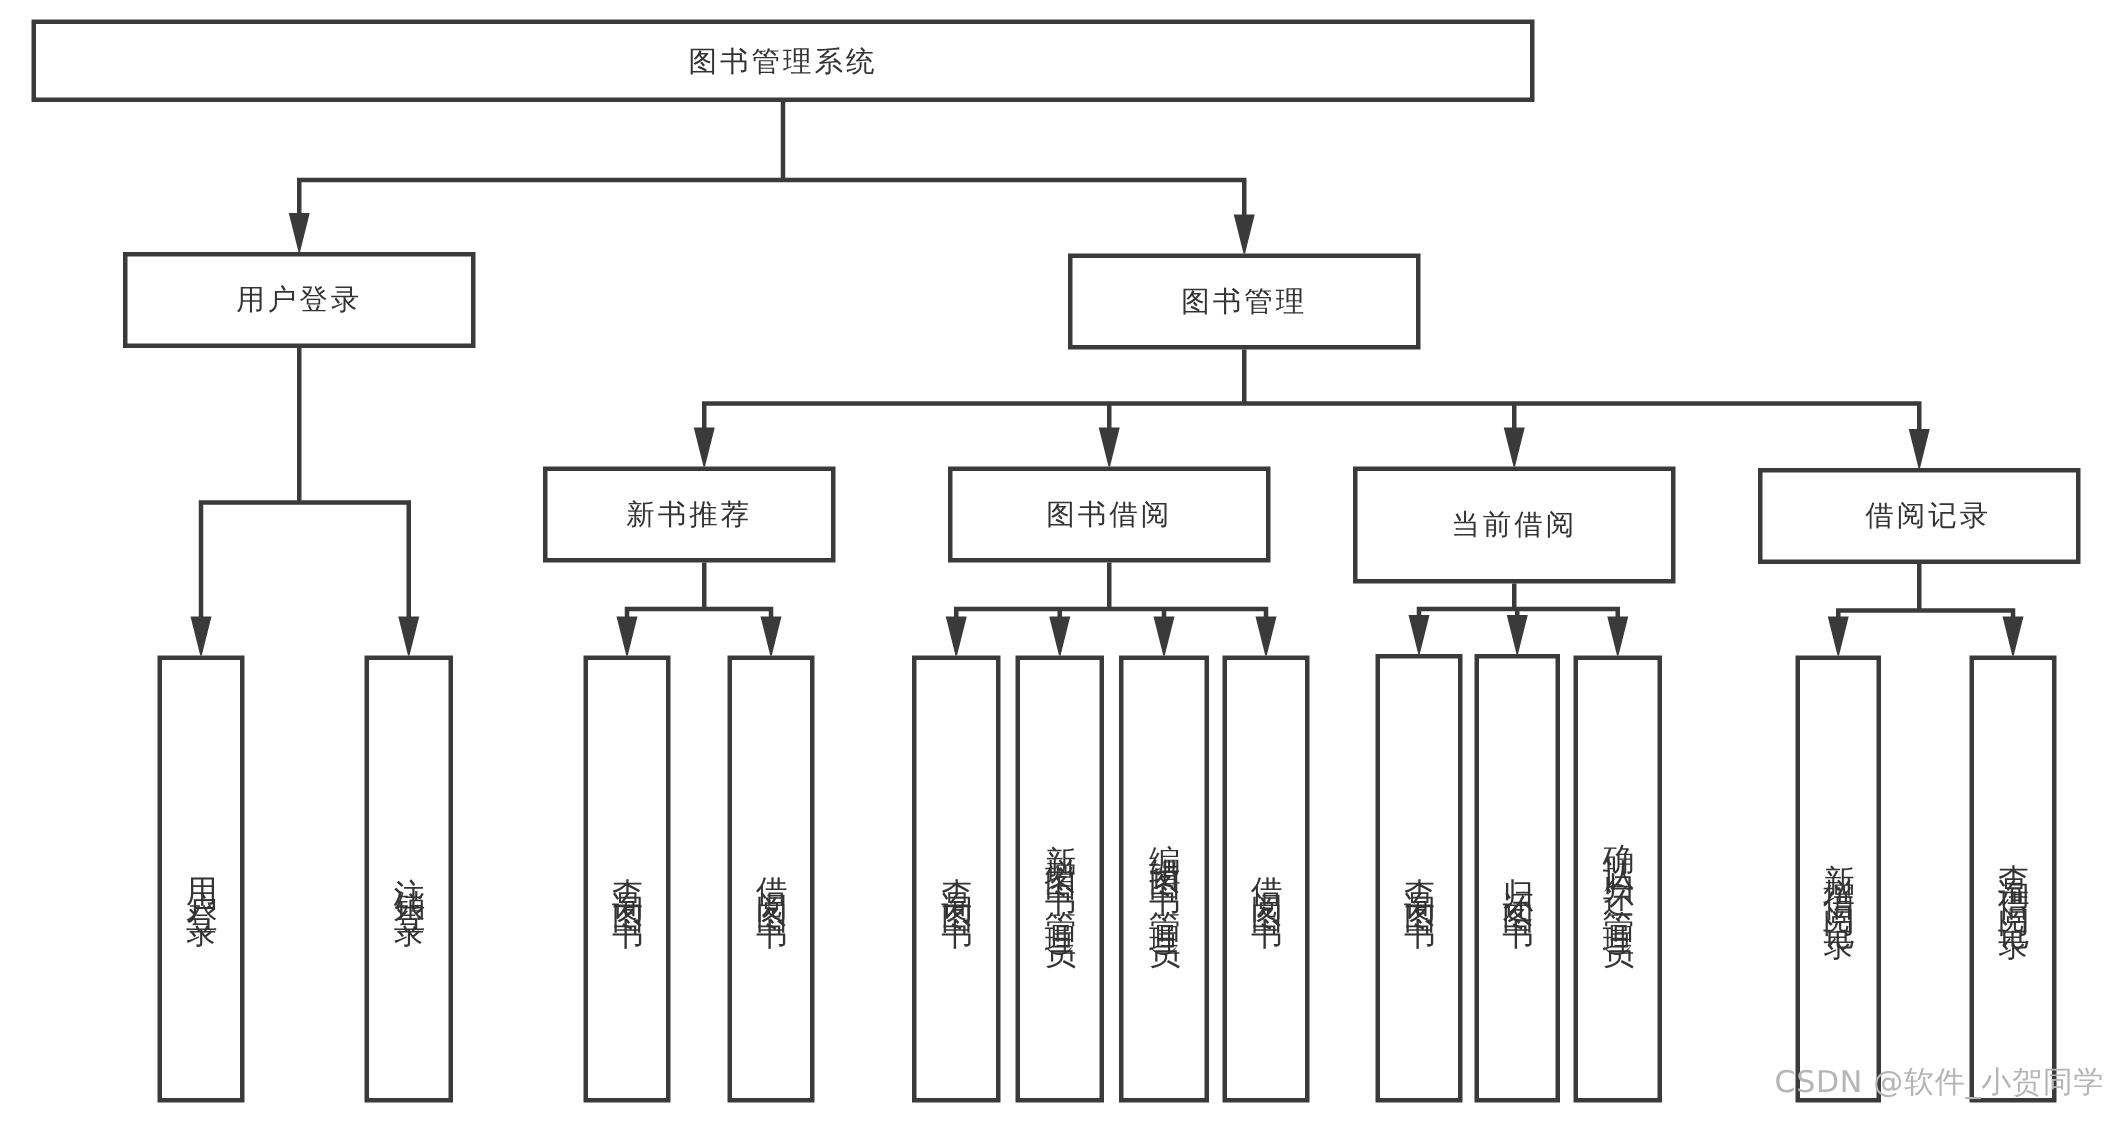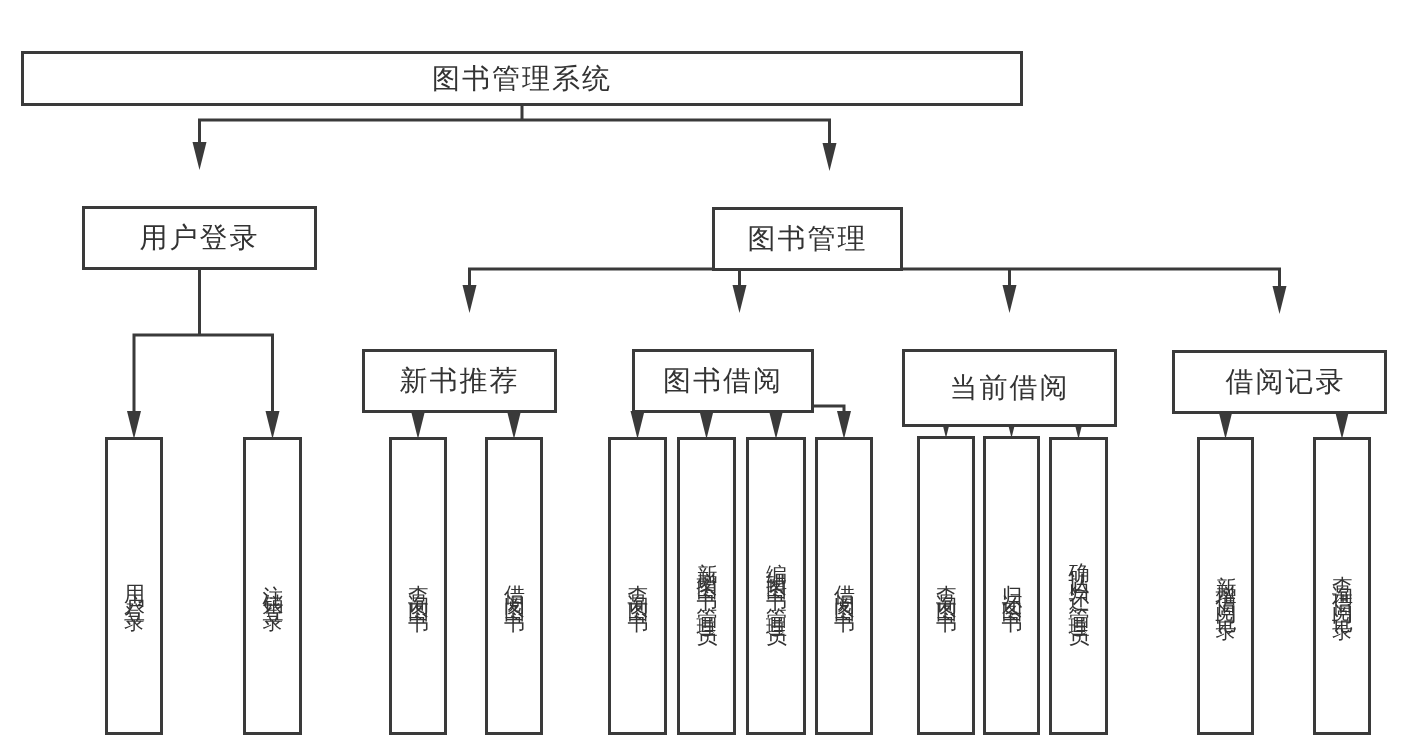--- a/index.html
+++ b/index.html
@@ -22,23 +22,22 @@
     background: #ffffff;
     border: 3px solid var(--line, #3a3a3a);
     color: var(--txt, #333);
     display: flex;
     align-items: center;
     justify-content: center;
     z-index: 2;
     white-space: nowrap;
   }
   .node.h {
-    font-size: 28px;
+    font-size: 19px;
     letter-spacing: 2px;
-    margin-top: 38px;
   }
   .node.v {
     writing-mode: vertical-rl;
     text-orientation: mixed;
     font-size: 21px;
     letter-spacing: 9px;
     line-height: 1;
     white-space: normal;
   }
   .watermark {
@@ -80,32 +79,33 @@
       <polygon points="939,410 953,410 946,438" fill="#3a3a3a"></polygon>
       <polygon points="1004.5,410 1018.5,410 1011.5,438" fill="#3a3a3a"></polygon>
       <polygon points="1071.5,411 1085.5,411 1078.5,439" fill="#3a3a3a"></polygon>
       <path d="M 1279.5 376 L 1279.5 407 M 1225.5 407 L 1342 407 M 1225.5 407 L 1225.5 417 M 1342 407 L 1342 417" fill="none" stroke="#3a3a3a" stroke-width="3" stroke-linecap="square"></path>
       <polygon points="1218.5,411 1232.5,411 1225.5,439" fill="#3a3a3a"></polygon>
       <polygon points="1335,411 1349,411 1342,439" fill="#3a3a3a"></polygon>
     </svg>
   <div id="nodes">
       <div class="node h" style="left: 21px; top: 13px; width: 1002px; height: 55px;">图书管理系统</div>
       <div class="node h" style="left: 82px; top: 168px; width: 235px; height: 64px;">用户登录</div>
-      <div class="node h" style="left: 712px; top: 169px; width: 191px; height: 64px;">图书管理</div>
+      <div class="node h" style="left: 712px; top: 169px; width: 235px; height: 64px;">图书管理</div>
       <div class="node h" style="left: 362px; top: 311px; width: 195px; height: 64px;">新书推荐</div>
-      <div class="node h" style="left: 632px; top: 311px; width: 182px; height: 64px;">图书借阅</div>
+      <div class="node h" style="left: 632px; top: 311px; width: 215px; height: 64px;">图书借阅</div>
       <div class="node h" style="left: 902px; top: 311px; width: 215px; height: 78px;">当前借阅</div>
       <div class="node h" style="left: 1172px; top: 312px; width: 215px; height: 64px; padding-left: 12px;">借阅记录</div>
       <div class="node v" style="left: 105px; top: 437px; width: 58px; height: 298px;">用户登录</div>
       <div class="node v" style="left: 243px; top: 437px; width: 59px; height: 298px;">注销登录</div>
       <div class="node v" style="left: 389px; top: 437px; width: 58px; height: 298px;">查询图书</div>
       <div class="node v" style="left: 485px; top: 437px; width: 58px; height: 298px;">借阅图书</div>
       <div class="node v" style="left: 608px; top: 437px; width: 59px; height: 298px;">查询图书</div>
       <div class="node v" style="left: 677px; top: 437px; width: 59px; height: 298px;">新增图书（管理员）</div>
       <div class="node v" style="left: 746px; top: 437px; width: 60px; height: 298px;">编辑图书（管理员）</div>
       <div class="node v" style="left: 815px; top: 437px; width: 58px; height: 298px;">借阅图书</div>
       <div class="node v" style="left: 917px; top: 436px; width: 58px; height: 299px;">查询图书</div>
       <div class="node v" style="left: 983px; top: 436px; width: 57px; height: 299px;">归还图书</div>
       <div class="node v" style="left: 1049px; top: 437px; width: 59px; height: 298px;">确认归还（管理员）</div>
       <div class="node v" style="left: 1197px; top: 437px; width: 57px; height: 298px;">新增借阅记录</div>
       <div class="node v" style="left: 1313px; top: 437px; width: 58px; height: 298px;">查询借阅记录</div>
     </div>
+  <div class="watermark">CSDN @软件_小贺同学</div>
 </div>
 
 </body></html>

